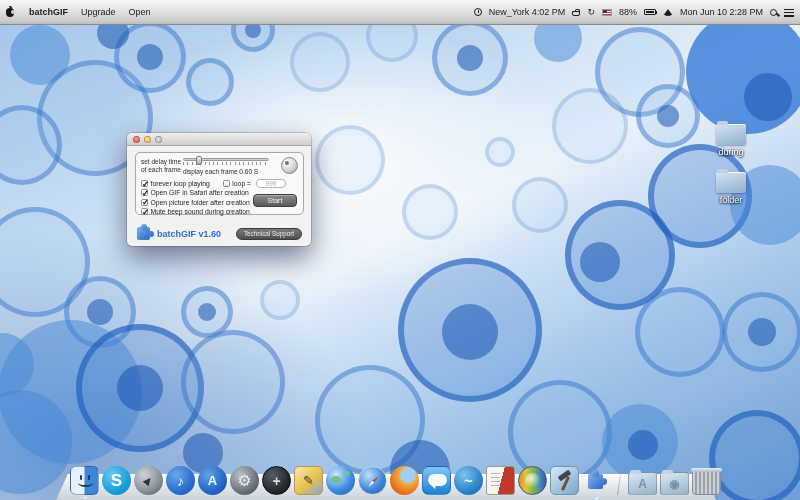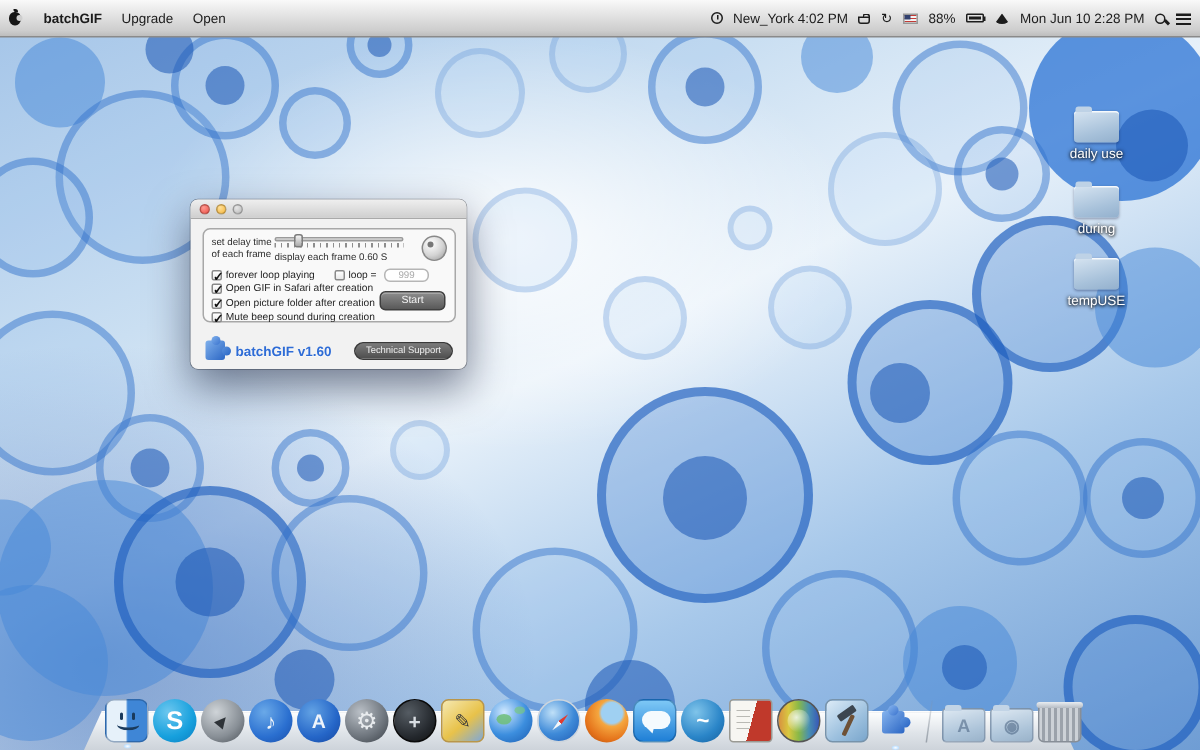--- a/index.html
+++ b/index.html
@@ -236,31 +236,27 @@
       <span class="mi mi-flag"></span>
       <span>88%</span>
       <span class="mi mi-batt"></span>
       <span class="mi mi-wifi"></span>
       <span>Mon Jun 10 2:28 PM</span>
       <span class="mi mi-spot"></span>
       <span class="mi mi-list"></span>
     </div>
   </div>
 
-  <div class="dt-folder" style="left:700px; top:74px;">
-    <div class="fold"></div>
-    <div class="dt-label">daily use</div>
-  </div>
   <div class="dt-folder" style="left:700px; top:124px;">
     <div class="fold"></div>
     <div class="dt-label">during</div>
   </div>
   <div class="dt-folder" style="left:700px; top:172px;">
     <div class="fold"></div>
-    <div class="dt-label">tempUSE</div>
+    <div class="dt-label">folder</div>
   </div>
 
   <div id="appwin">
     <div class="titlebar">
       <span class="tbtn close"></span>
       <span class="tbtn min"></span>
       <span class="tbtn zoom"></span>
     </div>
 
     <div class="gb">

